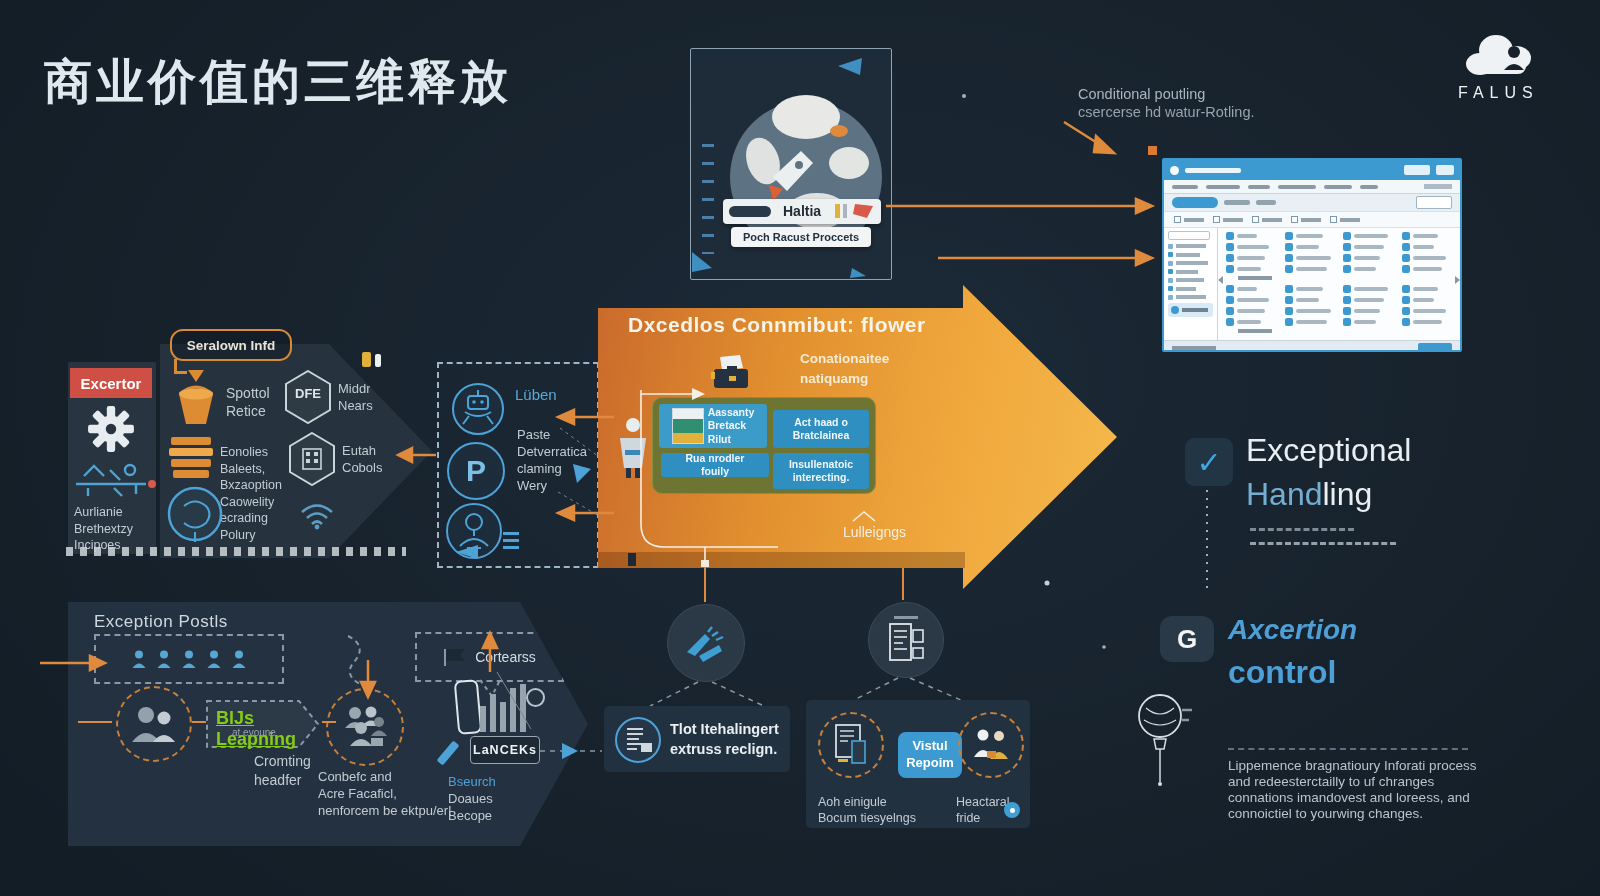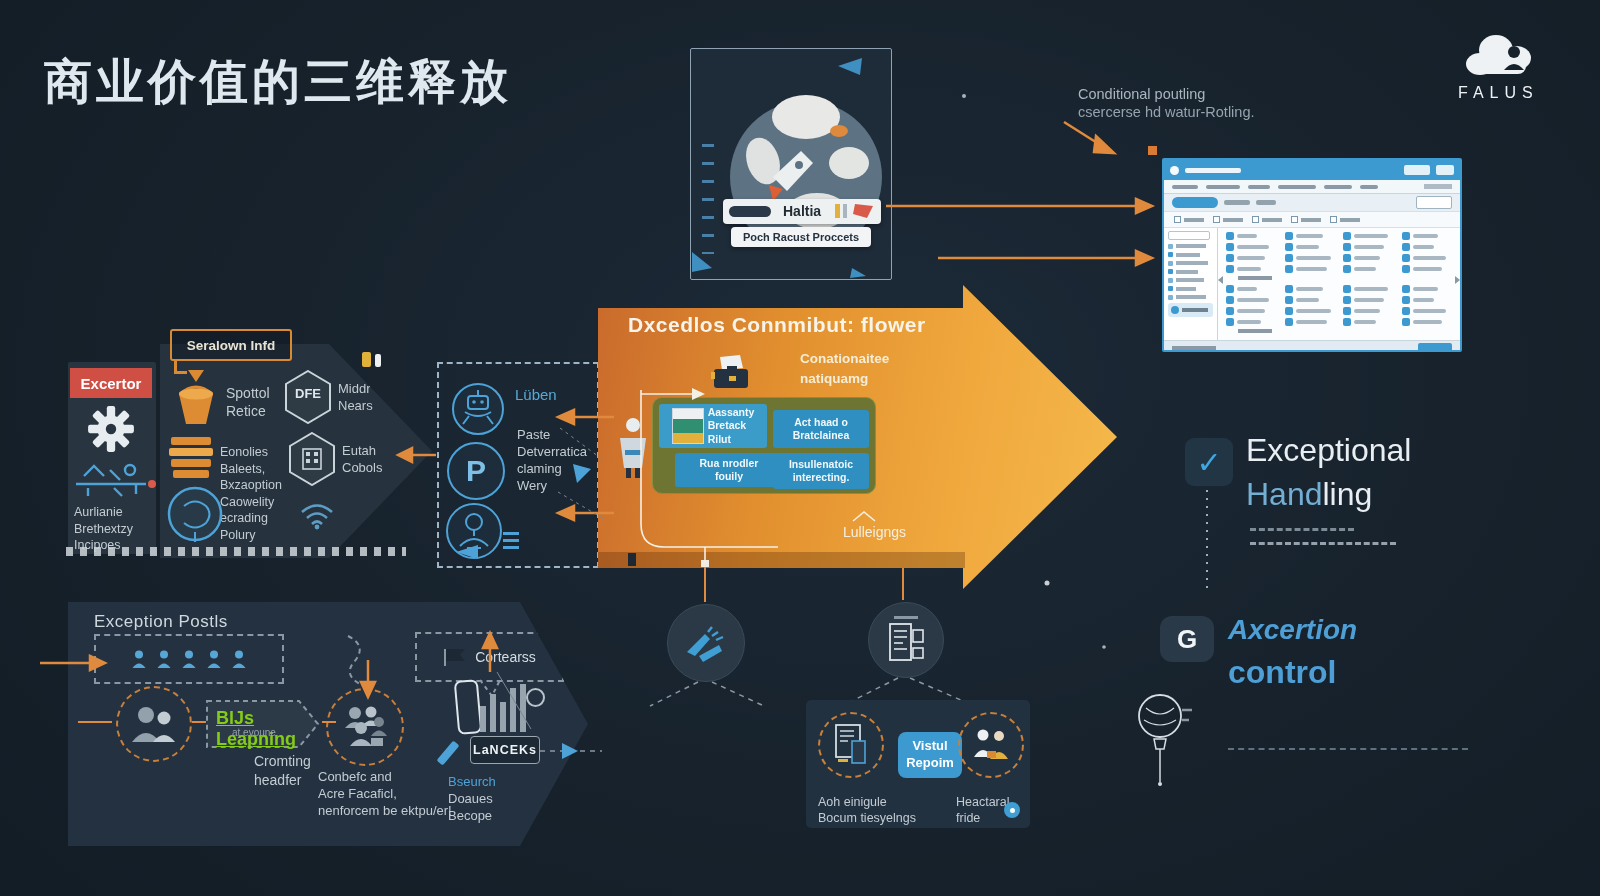--- a/index.html
+++ b/index.html
@@ -289,21 +289,21 @@
         </div>
       </div>
       <div style="height: 13px; background: rgb(226, 235, 241); border-top: 1px solid rgb(201, 214, 222); display: flex; align-items: center; padding: 0px 8px; gap: 6px;">
         <div style="width: 44px; height: 4px; background: rgb(138, 153, 165);"></div>
         <div style="flex: 1 1 0%;"></div>
         <div style="width: 34px; height: 9px; background: rgb(61, 154, 209); border-radius: 2px;"></div>
       </div>
     </div>
   <div class="abs top" style="left:1148px;top:146px;width:9px;height:9px;background:#d97b35;"></div>
 
-  <div class="abs top" style="left:170px;top:329px;width:118px;height:28px;border:2px solid #d98a33;border-radius:3px;background:rgba(18,28,38,.55);display:flex;align-items:center;justify-content:center;font-size:13.5px;font-weight:bold;color:#e8e4d4;">Seralown Infd</div>
+  <div class="abs top" style="left:170px;top:329px;width:118px;height:28px;border:2px solid #d98a33;border-radius:13px;background:rgba(18,28,38,.55);display:flex;align-items:center;justify-content:center;font-size:13.5px;font-weight:bold;color:#e8e4d4;">Seralown Infd</div>
   <div class="abs top" style="left:174px;top:359px;width:10px;height:12px;border-left:3px solid #d98a33;border-bottom:3px solid #d98a33;"></div>
   <div class="abs top" style="left:188px;top:370px;width:0;height:0;border-left:8px solid transparent;border-right:8px solid transparent;border-top:12px solid #d98a33;"></div>
 
   <div class="abs panel" style="left:68px;top:362px;width:88px;height:192px;border-radius:2px;z-index:1;background:#28343f;">
     <div class="abs" style="left:2px;top:6px;width:82px;height:30px;background:#cf4f44;display:flex;align-items:center;justify-content:center;font-size:15px;font-weight:bold;color:#fff;">Excertor</div>
     <svg class="abs" style="left:18px;top:42px;" width="50" height="50" viewBox="0 0 48 48">
       <g fill="#e6ecf0">
         <rect x="20" y="2" width="8" height="44" rx="2"></rect>
         <rect x="20" y="2" width="8" height="44" rx="2" transform="rotate(45 24 24)"></rect>
         <rect x="20" y="2" width="8" height="44" rx="2" transform="rotate(90 24 24)"></rect>
@@ -424,21 +424,21 @@
 natiquamg</div>
     <div class="abs" style="left:54px;top:114px;width:222px;height:95px;background:#6e7532;border:1px solid #8a8f3e;border-radius:10px;">
       <div class="abs olivebtn" style="left:6px;top:6px;width:108px;height:44px;background:#3b9cc9;">
         <div style="width:30px;height:34px;background:linear-gradient(180deg,#eef1f2 30%,#2f8f70 30% 70%,#e2b13c 70%);border:1px solid #cfd8de;margin-right:4px;flex:0 0 auto;"></div>
         <div class="pre" style="text-align:left;">Aassanty
 Bretack
 Rilut</div>
       </div>
       <div class="abs olivebtn pre" style="left:120px;top:12px;width:96px;height:38px;">Act haad o
 Bratclainea</div>
-      <div class="abs olivebtn pre" style="left:22px;top:55px;width:108px;height:34px;">Rua nrodler
+      <div class="abs olivebtn pre" style="left:8px;top:55px;width:108px;height:24px;">Rua nrodler
 fouily</div>
       <div class="abs olivebtn pre" style="left:120px;top:55px;width:96px;height:36px;">Insullenatoic
 interecting.</div>
     </div>
     <svg class="abs" style="left:14px;top:133px;" width="42" height="64" viewBox="0 0 42 64">
       <circle cx="21" cy="9" r="7" fill="#e8edf0"></circle>
       <path d="M8 22 L34 22 L30 52 L12 52 Z" fill="#cfd8de"></path>
       <rect x="13" y="34" width="16" height="5" fill="#3d87b8"></rect>
       <rect x="14" y="52" width="5" height="10" fill="#243140"></rect>
         <rect x="23" y="52" width="5" height="10" fill="#243140"></rect>
@@ -553,20 +553,35 @@
       <div style="width:6px;height:48px;background:#97a4ae;"></div>
     </div>
     <div class="abs" style="left:458px;top:86px;width:15px;height:15px;border:2px solid #b8c3cb;border-radius:50%;"></div>
     <div class="abs" style="left:376px;top:138px;width:8px;height:26px;background:#4da3d8;border-radius:2px;transform:rotate(40deg);"></div>
     <div class="abs" style="left:402px;top:134px;width:68px;height:26px;background:#1d2a36;border:1px solid #9aa6b0;border-radius:4px;display:flex;align-items:center;justify-content:center;font-size:12.5px;font-weight:bold;letter-spacing:1px;color:#eef2f4;">LaNCEKs</div>
     <div class="abs" style="left:380px;top:172px;font-size:13px;color:#4da3d8;">Bseurch</div>
     <div class="abs" style="left:380px;top:189px;font-size:13px;color:#c3ccd3;">Doaues</div>
     <div class="abs" style="left:380px;top:206px;font-size:13px;color:#c3ccd3;">Becope</div>
   </div>
 
+  <div class="abs top" style="left:604px;top:706px;width:186px;height:66px;background:#223140;border-radius:5px;">
+    <svg class="abs" style="left:10px;top:10px;" width="48" height="48" viewBox="0 0 48 48">
+      <circle cx="24" cy="24" r="22" stroke="#4da3d8" stroke-width="2" fill="rgba(77,163,216,.05)"></circle>
+      <g stroke="#eef1f2" stroke-width="1.7">
+        <path d="M13 13 h16"></path>
+          <path d="M13 18 h16"></path>
+          <path d="M13 23 h12"></path>
+          <path d="M13 28 h16"></path>
+          <path d="M13 33 h10"></path>
+      </g>
+      <rect x="27" y="27" width="11" height="9" fill="#cfd8de"></rect>
+    </svg>
+    <div class="abs pre" style="left:66px;top:14px;font-size:14.5px;font-weight:bold;color:#e9eef2;line-height:1.35;">Tlot Itehalingert
+extruss reclign.</div>
+  </div>
 
   <div class="abs top" style="left:806px;top:700px;width:224px;height:128px;background:#223140;border-radius:5px;">
     <div class="abs dashcircle" style="left:12px;top:12px;width:62px;height:62px;display:flex;align-items:center;justify-content:center;">
       <svg width="40" height="44" viewBox="0 0 40 44">
         <rect x="5" y="2" width="24" height="32" stroke="#dfe7ec" stroke-width="1.7" fill="none"></rect>
         <g stroke="#dfe7ec" stroke-width="1.4">
             <path d="M9 8 h14"></path>
             <path d="M9 13 h14"></path>
             <path d="M9 18 h8"></path>
           </g>
@@ -607,20 +622,24 @@
   <svg class="abs top" style="left:1130px;top:692px;" width="64" height="96" viewBox="0 0 64 96">
     <circle cx="30" cy="24" r="21" stroke="#d6dde2" stroke-width="1.8" fill="none"></circle>
     <path d="M16 16 Q30 28 44 16" stroke="#d6dde2" stroke-width="1.2" fill="none"></path>
     <path d="M14 28 Q30 38 46 28" stroke="#d6dde2" stroke-width="1.2" fill="none"></path>
     <polygon points="24,47 36,47 34,57 26,57" stroke="#d6dde2" stroke-width="1.5" fill="none"></polygon>
     <path d="M30 57 V90" stroke="#d6dde2" stroke-width="1.5"></path>
     <circle cx="30" cy="92" r="2" fill="#d6dde2"></circle>
     <path d="M52 18 h10 M52 28 h7" stroke="#8b98a3" stroke-width="2.4"></path>
   </svg>
   <div class="abs top" style="left:1228px;top:748px;width:240px;border-top:2px dashed #5f7181;"></div>
+  <div class="abs top pre" style="left:1228px;top:758px;width:300px;font-size:13.5px;color:#b9c4cc;line-height:1.18;">Lippemence bragnatioury Inforati process
+and redeesterctailly to uf chranges
+connations imandovest and loreess, and
+connoictiel to yourwing changes.</div>
 
   <svg class="abs" style="left:0;top:0;z-index:3;pointer-events:none;" width="1600" height="896" viewBox="0 0 1600 896">
     <g stroke="#df8a3c" stroke-width="2.5" fill="#df8a3c">
       <path d="M886 206 H1136" fill="none"></path>
         <polygon points="1136,199 1152,206 1136,213"></polygon>
       <path d="M938 258 H1136" fill="none"></path>
         <polygon points="1136,251 1152,258 1136,265"></polygon>
       <path d="M1064 122 L1102 146" fill="none"></path>
         <polygon points="1096,136 1114,153 1094,152"></polygon>
       <path d="M614 417 H574" fill="none"></path>

